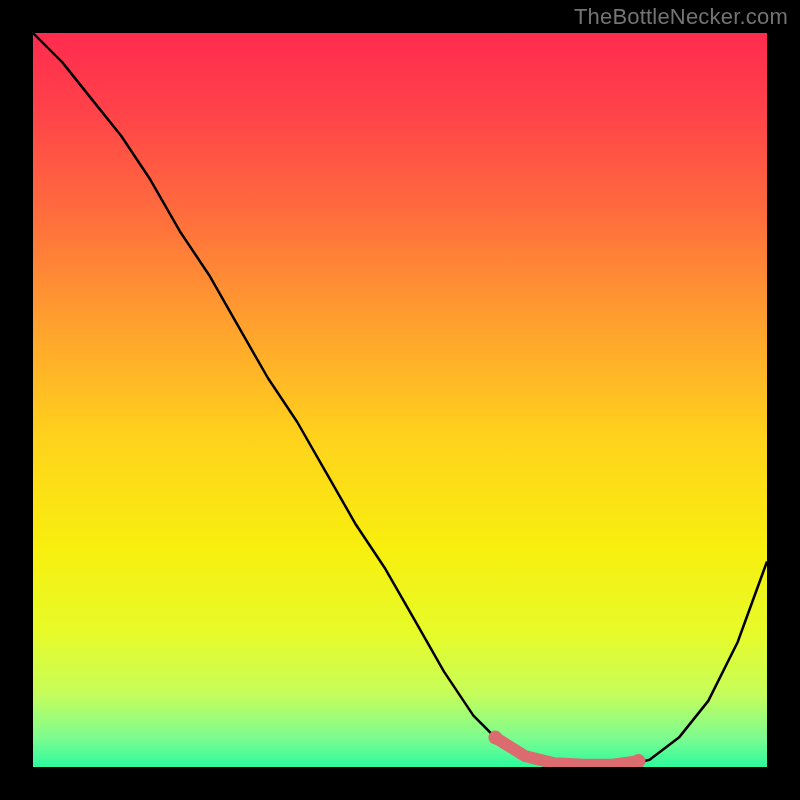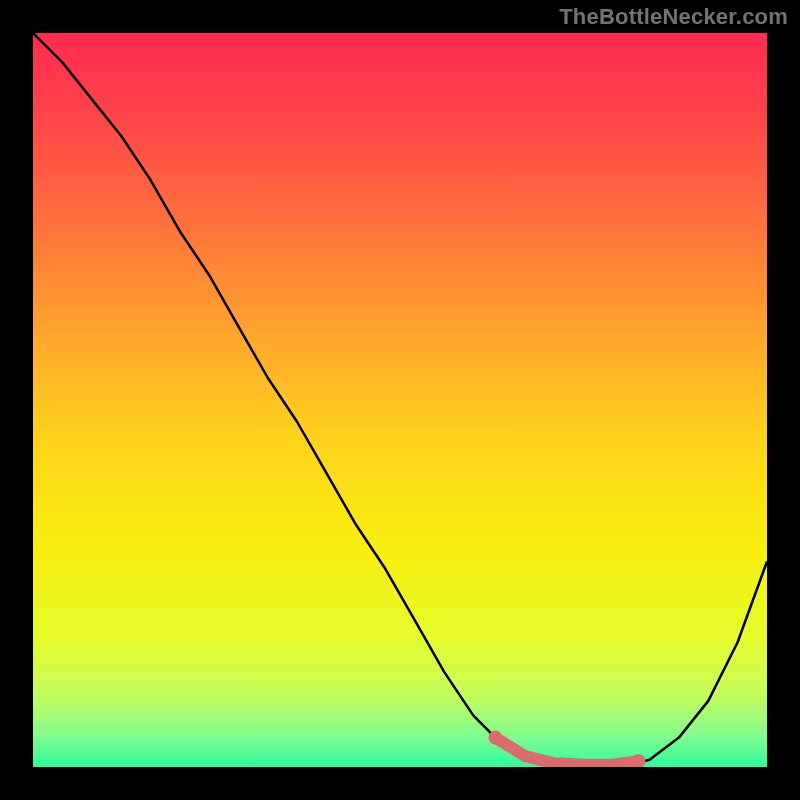--- a/index.html
+++ b/index.html
@@ -16,21 +16,21 @@
     width: 800px;
     height: 800px;
     background: #000;
   }
   .watermark {
     position: absolute;
     top: 4px;
     right: 12px;
     color: #737373;
     font-size: 22px;
-    font-weight: 700;
+    font-weight: 400;
     letter-spacing: 0.2px;
     z-index: 5;
   }
   .plot-area {
     position: absolute;
     left: 33px;
     top: 33px;
     width: 734px;
     height: 734px;
     overflow: hidden;

